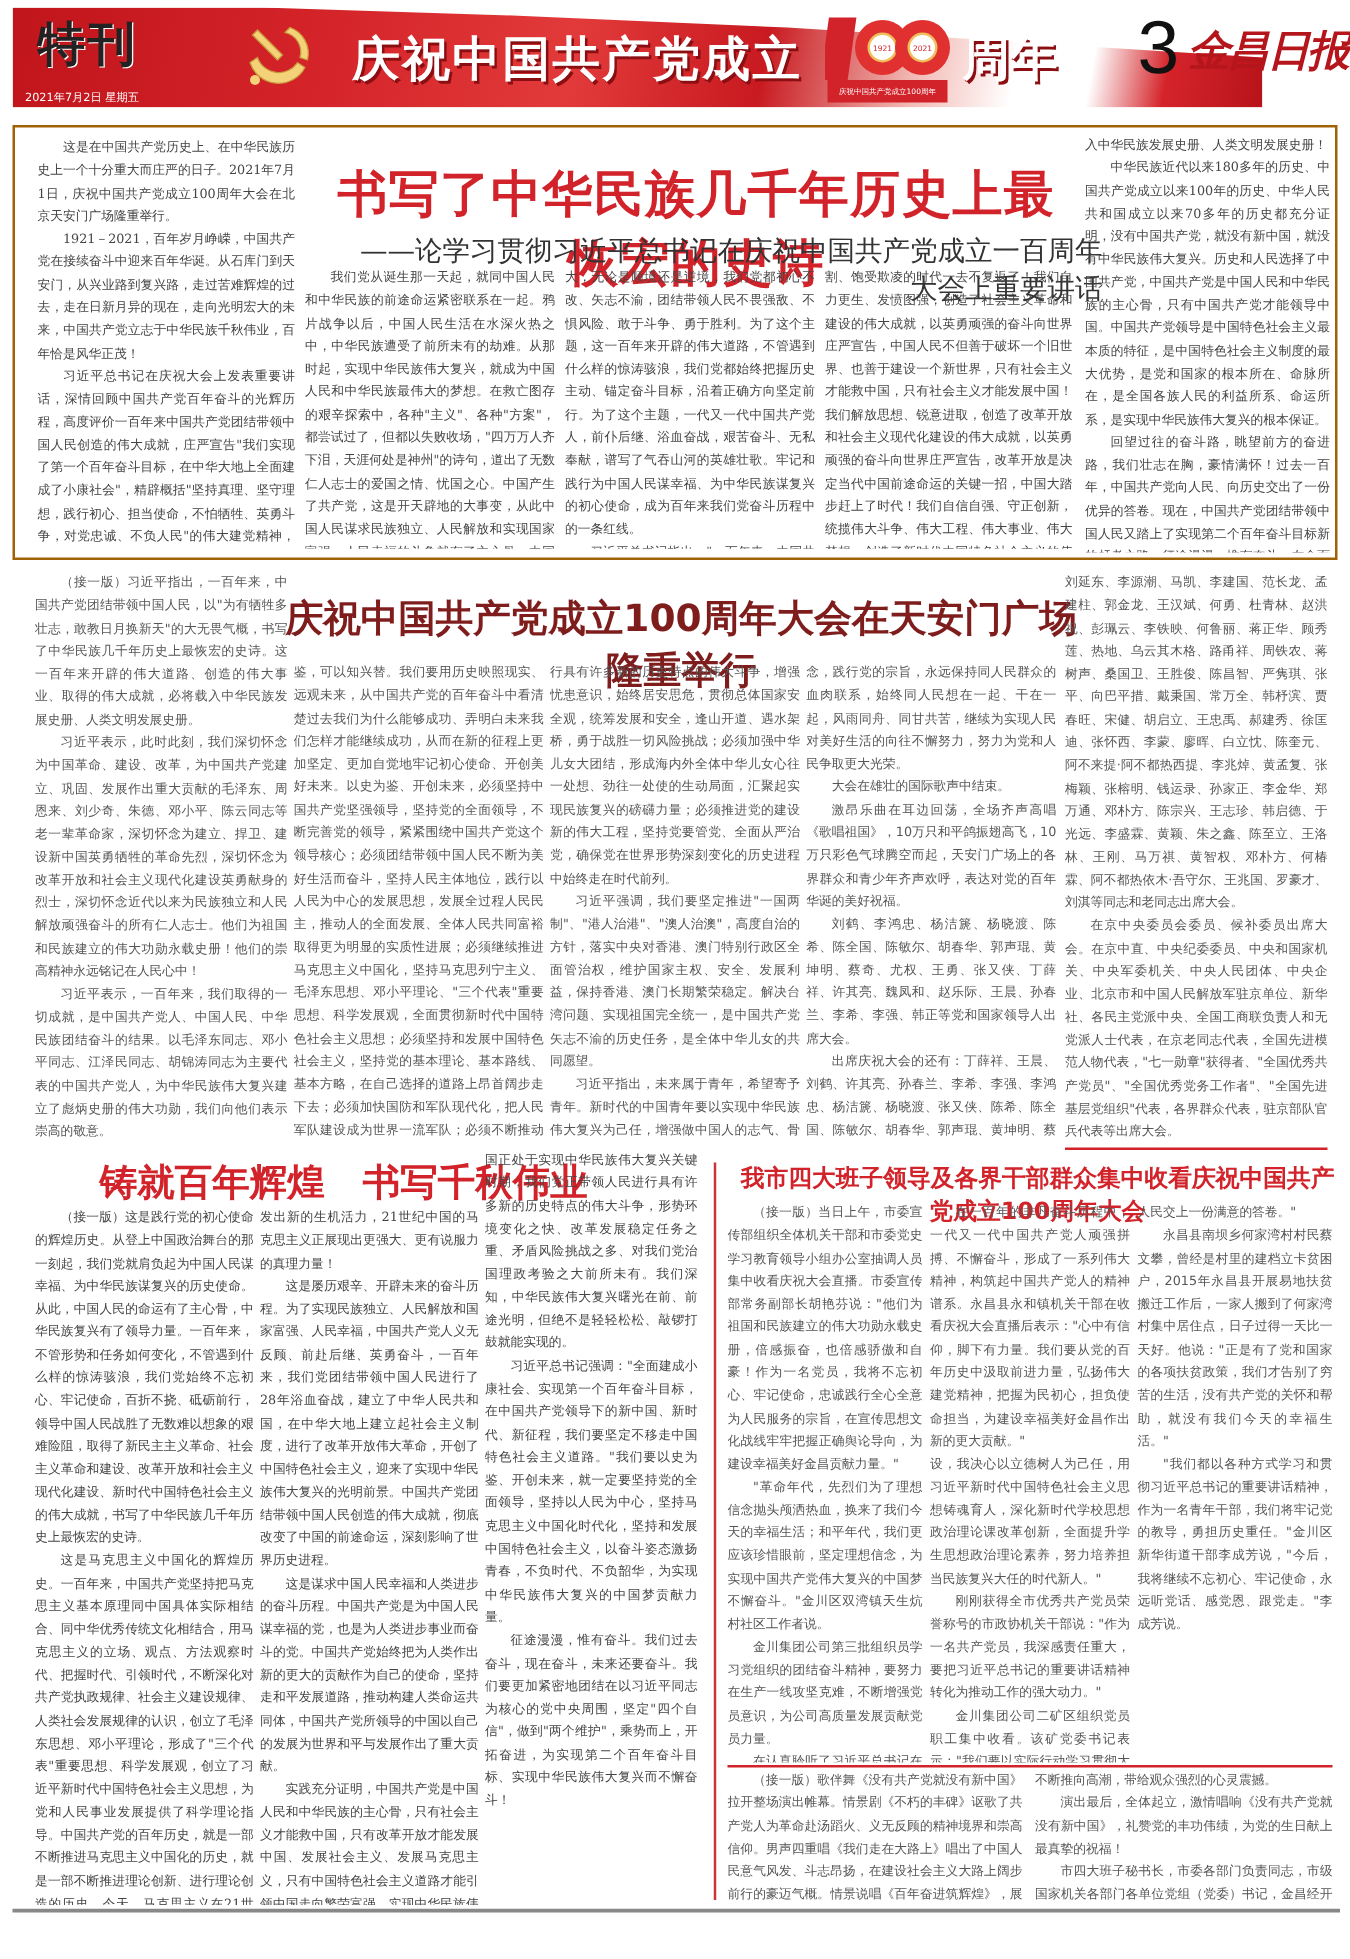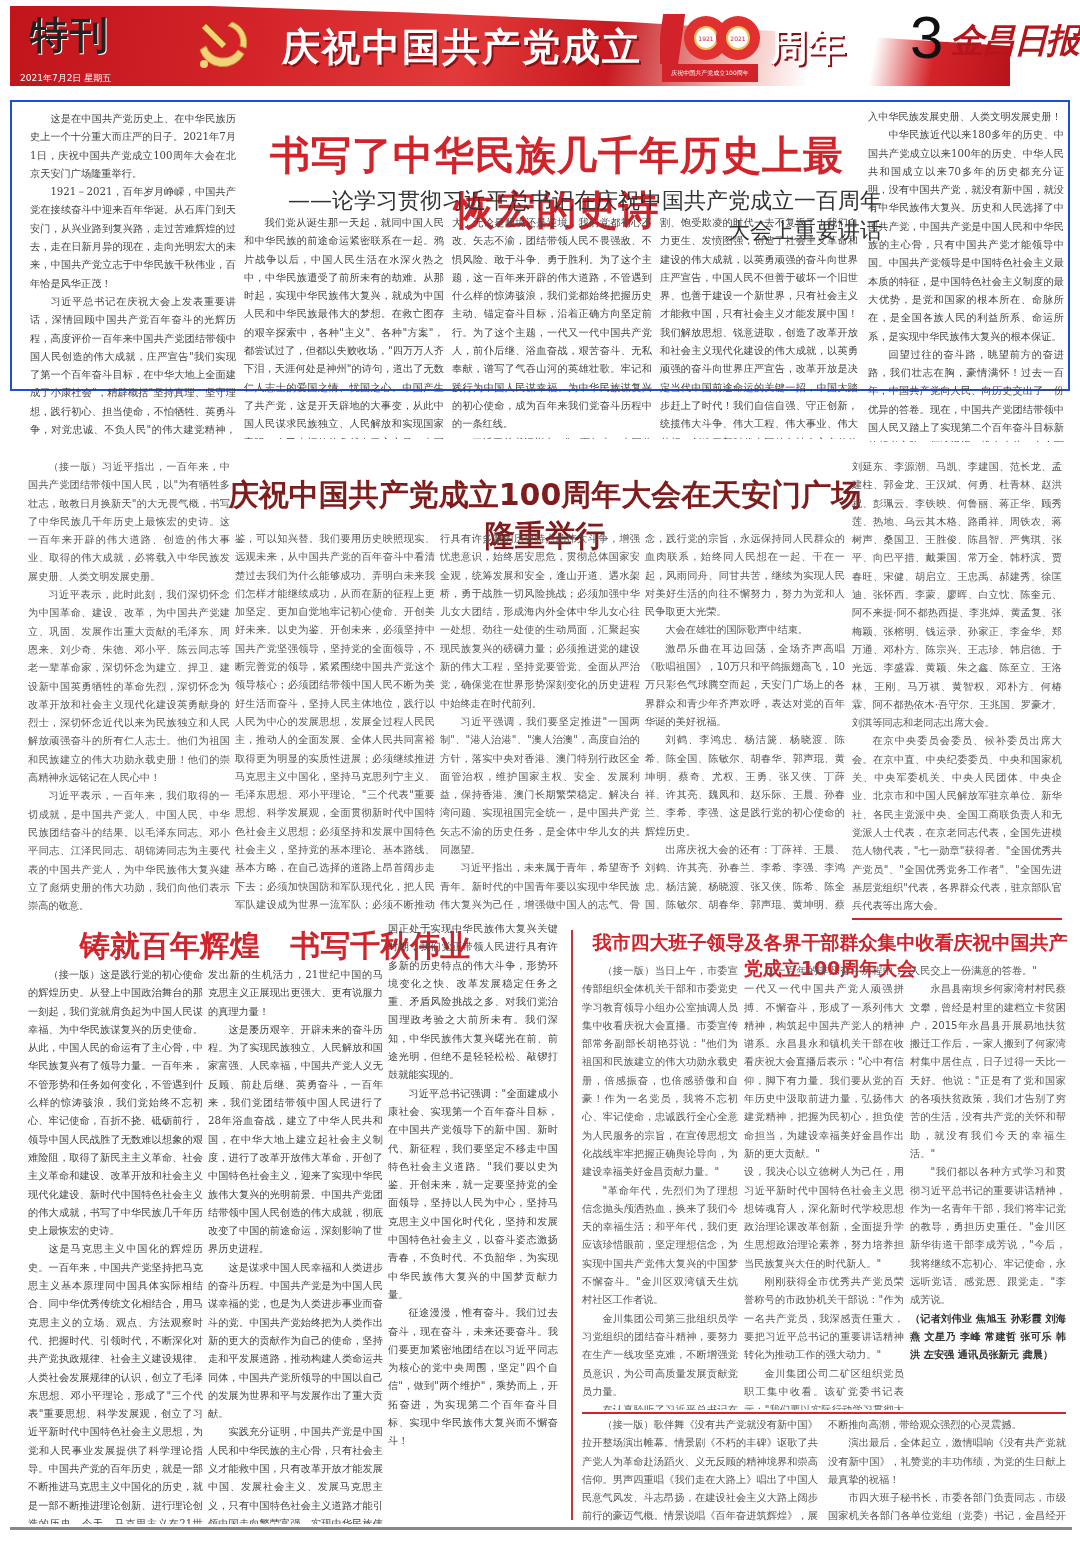--- a/index.html
+++ b/index.html
@@ -13,21 +13,21 @@
   .tekan { position:absolute; left:30px; top:10px; font-family:"DejaVu Sans", sans-serif; font-weight:bold; font-size:38px; color:#222; letter-spacing:2px; text-shadow:1px 1px 0 #fff; }
   .date { position:absolute; left:20px; top:72px; font-size:9px; color:#fff; font-family:"DejaVu Sans", sans-serif; }
   .party-emblem { position:absolute; left:192px; top:14px; width:64px; height:64px; }
   .banner-title { position:absolute; left:282px; top:22px; font-family:"DejaVu Sans", sans-serif; font-weight:bold; font-size:38px; color:#fff; letter-spacing:2px; text-shadow:2px 2px 0 #8b0f12; }
   .logo100 { position:absolute; left:660px; top:8px; width:100px; height:80px; }
   .banner-title2 { position:absolute; left:770px; top:22px; font-family:Liberation Sans, sans-serif; font-weight:bold; font-size:38px; color:#fff; text-shadow:2px 2px 0 #8b0f12; }
   .pagenum { position:absolute; left:910px; top:8px; font-family:"Liberation Sans", sans-serif; font-size:60px; color:#111; line-height:1; }
   .papername { position:absolute; left:950px; top:18px; font-family:"DejaVu Serif", serif; font-style:italic; font-size:34px; color:#b5161c; font-weight:bold; letter-spacing:-2px; }
 
   
-  .box1 { position:absolute; left:10px; top:100px; width:1060px; height:291px; border:2px solid #1d4ed8; }
+  .box1 { position:absolute; left:10px; top:100px; width:1060px; height:348px; border:2px solid #a16207; }
   .box1 .col { position:absolute; font-size:10.2px; line-height:18.3px; color:#444; text-align:justify; overflow:hidden; }
   .box1 .col p { text-indent:2em; }
   .title1 { position:absolute; left:245px; top:26px; width:600px; text-align:center; font-family:"DejaVu Sans", sans-serif; font-weight:bold; font-size:40px; color:#d2232a; letter-spacing:1px; }
   .subtitle1 { position:absolute; left:270px; top:84px; width:600px; text-align:right; font-size:22px; color:#333; }
 
   
   .art2 .col { position:absolute; font-size:10.2px; line-height:18.3px; color:#555; text-align:justify; overflow:hidden; font-family:"DejaVu Sans", sans-serif; }
   .art2 .col p { text-indent:2em; }
   .title2 { position:absolute; left:225px; top:475px; width:640px; text-align:center; font-family:"DejaVu Sans", sans-serif; font-weight:bold; font-size:30px; color:#7f1d1d; }
   .hr-red { position:absolute; height:2px; background:#d2232a; }
@@ -120,21 +120,21 @@
   <div class="col" style="left:440px;top:530px;width:200px;height:386px;">
     <p style="text-indent:0">行具有许多新的历史特点的伟大斗争，增强忧患意识，始终居安思危，贯彻总体国家安全观，统筹发展和安全，逢山开道、遇水架桥，勇于战胜一切风险挑战；必须加强中华儿女大团结，形成海内外全体中华儿女心往一处想、劲往一处使的生动局面，汇聚起实现民族复兴的磅礴力量；必须推进党的建设新的伟大工程，坚持党要管党、全面从严治党，确保党在世界形势深刻变化的历史进程中始终走在时代前列。</p>
     <p>习近平强调，我们要坚定推进"一国两制"、"港人治港"、"澳人治澳"，高度自治的方针，落实中央对香港、澳门特别行政区全面管治权，维护国家主权、安全、发展利益，保持香港、澳门长期繁荣稳定。解决台湾问题、实现祖国完全统一，是中国共产党矢志不渝的历史任务，是全体中华儿女的共同愿望。</p>
     <p>习近平指出，未来属于青年，希望寄予青年。新时代的中国青年要以实现中华民族伟大复兴为己任，增强做中国人的志气、骨气、底气，不负时代，不负韶华，不负党和人民的殷切期望。</p>
 
   </div>
   <div class="col" style="left:645px;top:530px;width:200px;height:386px;">
     <p style="text-indent:0">念，践行党的宗旨，永远保持同人民群众的血肉联系，始终同人民想在一起、干在一起，风雨同舟、同甘共苦，继续为实现人民对美好生活的向往不懈努力，努力为党和人民争取更大光荣。</p>
     <p>大会在雄壮的国际歌声中结束。</p>
     <p>激昂乐曲在耳边回荡，全场齐声高唱《歌唱祖国》，10万只和平鸽振翅高飞，10万只彩色气球腾空而起，天安门广场上的各界群众和青少年齐声欢呼，表达对党的百年华诞的美好祝福。</p>
-    <p>刘鹤、李鸿忠、杨洁篪、杨晓渡、陈希、陈全国、陈敏尔、胡春华、郭声琨、黄坤明、蔡奇、尤权、王勇、张又侠、丁薛祥、许其亮、魏凤和、赵乐际、王晨、孙春兰、李希、李强、这是践行党的初心使命的辉煌历史。</p>
+    <p>刘鹤、李鸿忠、杨洁篪、杨晓渡、陈希、陈全国、陈敏尔、胡春华、郭声琨、黄坤明、蔡奇、尤权、王勇、张又侠、丁薛祥、许其亮、魏凤和、赵乐际、王晨、孙春兰、李希、李强、韩正等党和国家领导人出席大会。</p>
     <p>出席庆祝大会的还有：丁薛祥、王晨、刘鹤、许其亮、孙春兰、李希、李强、李鸿忠、杨洁篪、杨晓渡、张又侠、陈希、陈全国、陈敏尔、胡春华、郭声琨、黄坤明、蔡奇、尤权、王勇、王毅、肖捷、赵克志、何立峰、魏凤和、吴政隆、周强、张春贤、吉炳轩、艾力更·依明巴海、万鄂湘、陈竺、王东明、白玛赤林、丁仲礼、郝明金、蔡达峰、武维华、张庆黎、刘奇葆、帕巴拉·格列朗杰、董建华、万钢、何厚铧、卢展工、王正伟、马飚、夏宝龙、杨传堂、李斌、巴特尔、汪永清、何立峰、苏辉、郑建邦、辜胜阻、刘新成、何维、邵鸿、高云龙、陈晓光、梁振英、夏德仁、朱永新、杨伟民、王光亚、张庆伟、周伟、王永华、刘家义、李纪恒、黄坤明、王勇</p>
   </div>
   <div class="col" style="left:852px;top:458px;width:210px;height:458px;">
     <p style="text-indent:0">刘延东、李源潮、马凯、李建国、范长龙、孟建柱、郭金龙、王汉斌、何勇、杜青林、赵洪祝、彭珮云、李铁映、何鲁丽、蒋正华、顾秀莲、热地、乌云其木格、路甬祥、周铁农、蒋树声、桑国卫、王胜俊、陈昌智、严隽琪、张平、向巴平措、戴秉国、常万全、韩杼滨、贾春旺、宋健、胡启立、王忠禹、郝建秀、徐匡迪、张怀西、李蒙、廖晖、白立忱、陈奎元、阿不来提·阿不都热西提、李兆焯、黄孟复、张梅颖、张榕明、钱运录、孙家正、李金华、郑万通、邓朴方、陈宗兴、王志珍、韩启德、于光远、李盛霖、黄颖、朱之鑫、陈至立、王洛林、王刚、马万祺、黄智权、邓朴方、何椿霖、阿不都热依木·吾守尔、王兆国、罗豪才、刘淇等同志和老同志出席大会。</p>
     <p>在京中央委员会委员、候补委员出席大会。在京中直、中央纪委委员、中央和国家机关、中央军委机关、中央人民团体、中央企业、北京市和中国人民解放军驻京单位、新华社、各民主党派中央、全国工商联负责人和无党派人士代表，在京老同志代表，全国先进模范人物代表，"七一勋章"获得者、"全国优秀共产党员"、"全国优秀党务工作者"、"全国先进基层党组织"代表，各界群众代表，驻京部队官兵代表等出席大会。</p>
     <p>在京各国驻华使节和国际组织驻华代表、外国专家也应邀出席大会。</p>
   </div>
 </div>
 <div class="hr-red" style="left:852px;top:918px;width:210px;"></div>
 
@@ -170,21 +170,20 @@
   <div class="col" style="left:744px;top:962px;width:160px;height:448px;">
     <p>在一百年的非凡奋斗历程中，一代又一代中国共产党人顽强拼搏、不懈奋斗，形成了一系列伟大精神，构筑起中国共产党人的精神谱系。永昌县永和镇机关干部在收看庆祝大会直播后表示："心中有信仰，脚下有力量。我们要从党的百年历史中汲取前进力量，弘扬伟大建党精神，把握为民初心，担负使命担当，为建设幸福美好金昌作出新的更大贡献。"</p>
     <p style="text-indent:0">设，我决心以立德树人为己任，用习近平新时代中国特色社会主义思想铸魂育人，深化新时代学校思想政治理论课改革创新，全面提升学生思想政治理论素养，努力培养担当民族复兴大任的时代新人。"</p>
     <p>刚刚获得全市优秀共产党员荣誉称号的市政协机关干部说："作为一名共产党员，我深感责任重大，要把习近平总书记的重要讲话精神转化为推动工作的强大动力。"</p>
     <p>金川集团公司二矿区组织党员职工集中收看。该矿党委书记表示："我们要以实际行动学习贯彻大会精神，坚定信心，力争圆满完成年度生产经营目标，以优异成绩庆祝建党100周年。"参与金川集团公司2021年重点项目——金川尾矿综合利用工程项目正在争分夺秒建设中，作为一名党员，我要时刻不忘初心、牢记使命，和同事们一起攻坚克难，保证项目按期完工，向党和</p>
   </div>
   <div class="col" style="left:910px;top:962px;width:156px;height:448px;">
     <p style="text-indent:0">人民交上一份满意的答卷。"</p>
     <p>永昌县南坝乡何家湾村村民蔡文攀，曾经是村里的建档立卡贫困户，2015年永昌县开展易地扶贫搬迁工作后，一家人搬到了何家湾村集中居住点，日子过得一天比一天好。他说："正是有了党和国家的各项扶贫政策，我们才告别了穷苦的生活，没有共产党的关怀和帮助，就没有我们今天的幸福生活。"</p>
     <p>"我们都以各种方式学习和贯彻习近平总书记的重要讲话精神，作为一名青年干部，我们将牢记党的教导，勇担历史重任。"金川区新华街道干部李成芳说，"今后，我将继续不忘初心、牢记使命，永远听党话、感党恩、跟党走。"李成芳说。</p>
-    <p style="text-indent:0"><span class="byline">（记者刘伟业 焦旭玉 孙彩霞 刘海燕 文星乃 李峰 常建哲 张可乐 韩洪 左安强 通讯员张新元 龚晨）</span></p>
   </div>
   <div class="hr-red" style="left:582px;top:1412px;width:484px;"></div>
   <div class="col" style="left:582px;top:1416px;width:236px;height:110px;">
     <p>（接一版）歌伴舞《没有共产党就没有新中国》拉开整场演出帷幕。情景剧《不朽的丰碑》讴歌了共产党人为革命赴汤蹈火、义无反顾的精神境界和崇高信仰。男声四重唱《我们走在大路上》唱出了中国人民意气风发、斗志昂扬，在建设社会主义大路上阔步前行的豪迈气概。情景说唱《百年奋进筑辉煌》，展现了党和国家事业取得的历史性成就、发生的历史性变革。少儿歌舞《童心向党》、器乐表演《黄河》、合唱《祖国颂》、舞蹈《你是人间四月天》、歌舞联唱《在希望的田野上》、朗诵《青春中国》、歌舞《党旗飘扬的方向》、舞蹈《心声》、合唱《不忘初心》等节目，将现场气氛</p>
   </div>
   <div class="col" style="left:828px;top:1416px;width:238px;height:110px;">
     <p style="text-indent:0">不断推向高潮，带给观众强烈的心灵震撼。</p>
     <p>演出最后，全体起立，激情唱响《没有共产党就没有新中国》，礼赞党的丰功伟绩，为党的生日献上最真挚的祝福！</p>
     <p>市四大班子秘书长，市委各部门负责同志，市级国家机关各部门各单位党组（党委）书记，金昌经开区党工委书记，各人民团体党组书记，市属国有企业党委书记，县区委书记，部分中央和省属驻金单位党委负责同志，部分离退休老干部代表，党内功勋荣誉表彰获得者代表，受表彰的金昌市优秀共产党员、优秀党务工作者和先进基层党组织代表，金川集团公司职工代表、金川区基层代表观看演出。</p>
   </div>

